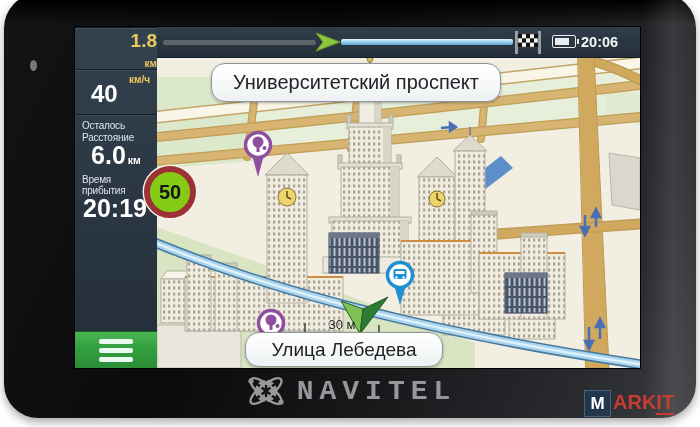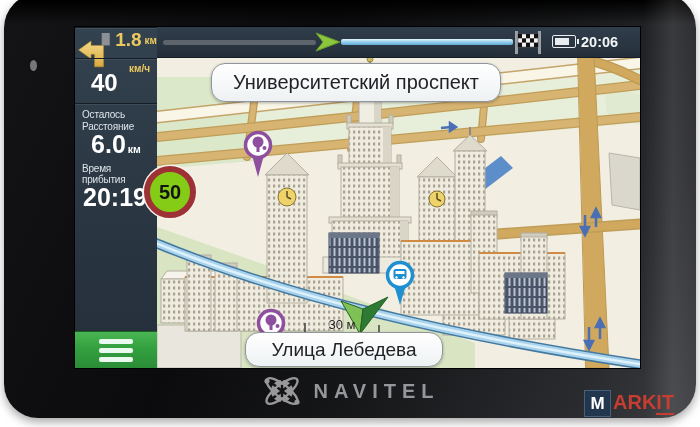--- a/index.html
+++ b/index.html
@@ -14,42 +14,42 @@
   .device .top-strip{position:absolute;left:0;top:0;width:100%;height:30px;
           background:linear-gradient(180deg,#000 20%,rgba(0,0,0,0) 100%);}
   .device .right-sheen{position:absolute;right:0;top:0;width:52px;height:100%;
           background:linear-gradient(90deg,rgba(255,255,255,0) 0%,rgba(255,255,255,.10) 55%,rgba(255,255,255,.04) 100%);}
   .sensor-dot{position:absolute;left:26px;top:66px;width:7px;height:11px;border-radius:50%;
           background:#77777a;}
 
   
   .brandbar{position:absolute;left:0;right:0;top:374px;height:46px;display:flex;
             align-items:center;justify-content:center;gap:9px;z-index:5;}
-  .brand-text{font-size:20px;font-weight:bold;letter-spacing:6px;color:#97979b;}
+  .brand-text{font-size:28px;font-weight:bold;letter-spacing:6px;color:#97979b;font-family:Liberation Mono, monospace;}
 
   .watermark{position:absolute;left:584px;top:390px;display:flex;align-items:flex-start;z-index:50;}
   .wm-box{width:25px;height:25px;background:#22374d;border:1px solid #46617d;color:#fff;
           font-size:17px;font-weight:bold;display:flex;align-items:center;justify-content:center;}
   .wm-red{color:#c63d31;font-size:20px;font-weight:bold;line-height:25px;margin-left:2px;}
   .wm-ul{border-bottom:2px solid #c63d31;}
 
   
   .screen{position:absolute;left:75px;top:27px;width:565px;height:341px;background:#f2eee2;
           z-index:10;box-shadow:0 0 0 1px #000,inset 0 0 8px rgba(0,0,0,.35);}
 
   
   .sidebar{position:absolute;left:0;top:0;width:82px;height:341px;z-index:30;
            background:linear-gradient(180deg,#33424f 0%,#2a3642 55%,#232e39 100%);
            display:flex;flex-direction:column;}
   .divider{height:2px;background:linear-gradient(180deg,#151d26 50%,rgba(255,255,255,.08) 50%);}
   .m1{height:104px;position:relative;}
   .m1 .dist{position:absolute;left:0;right:0;bottom:2px;text-align:center;color:#ecc95f;}
   .m1 .dist .v{font-size:31px;font-weight:bold;letter-spacing:-1px;}
   .m1 .dist .u{font-size:12px;font-weight:bold;margin-left:3px;}
-  .m2{height:29px;display:flex;align-items:flex-start;color:#ecc95f;}
+  .m2{height:40px;display:flex;align-items:flex-end;color:#ecc95f;flex-direction:column;}
   .m2 .v{font-size:19px;font-weight:bold;margin-left:1px;}
   .m2 .u{font-size:10px;font-weight:bold;margin-left:3px;margin-top:6px;}
   .speed{height:43px;position:relative;color:#fff;}
   .speed .u{position:absolute;right:7px;top:3px;font-size:10px;font-weight:bold;color:#ecc95f;padding-left:28px;}
   .speed .v{position:absolute;left:16px;top:9px;font-size:24px;font-weight:bold;}
   .info{flex:1;padding-top:3px;}
   .inf-label{font-size:10px;color:#dde4ea;padding-left:7px;margin-top:1px;letter-spacing:-.2px;}
   .inf-value{text-align:center;color:#fff;font-size:25px;font-weight:bold;line-height:25px;}
   .inf-value .u{font-size:10.5px;font-weight:bold;margin-left:2px;}
   .menu-btn{height:36px;background:linear-gradient(180deg,#4ab553 0%,#33a03f 45%,#2b8d37 100%);

